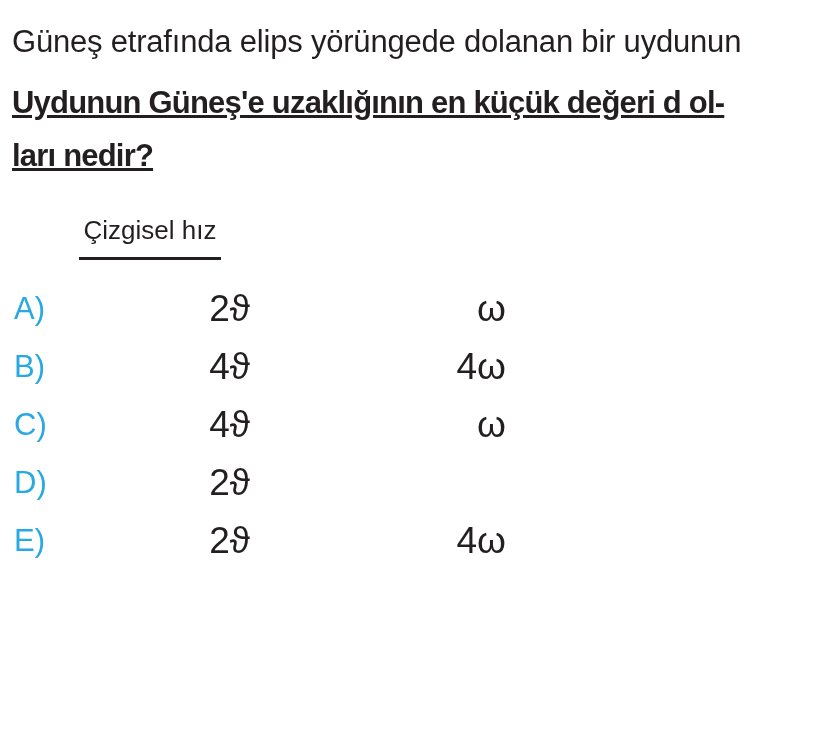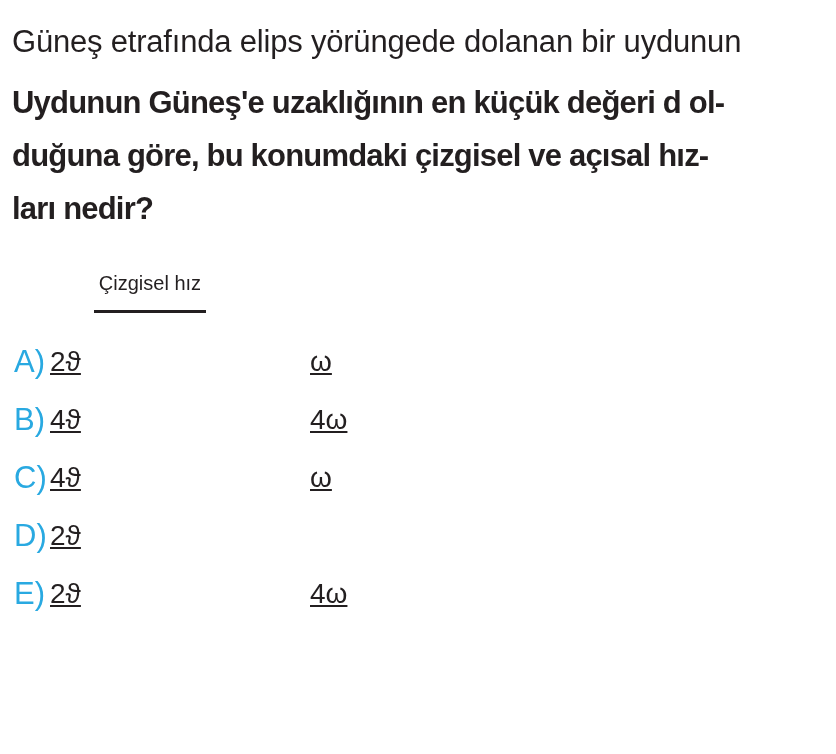--- a/index.html
+++ b/index.html
@@ -13,62 +13,60 @@
   .page { width: 836px; height: 730px; padding: 15px 24px 0 12px; background: #ffffff; }
 
   
   .qline {
     font-size: 31px;
     line-height: 53px;
     white-space: nowrap;
     letter-spacing: -0.2px;
   }
   .stem { margin-top: 8px; font-weight: bold; }
-  .stem .qline { letter-spacing: -0.8px; }
+  .stem .qline { letter-spacing: -0.8px; text-decoration: underline; }
 
   
   .answer-table { margin-top: 30px; }
   .grid-row {
     display: grid;
     grid-template-columns: 38px 200px 60px 196px;
     align-items: center;
   }
   .hdr-cell { text-align: center; }
   .hdr-cell .hdr {
     display: inline-block;
-    font-size: 20px;
+    font-size: 26px;
     line-height: 36px;
     border-bottom: 3px solid #231f20;
     padding: 0 5px 9px 5px;
   }
   .options { margin-top: 20px; }
   .opt-row { height: 58px; cursor: pointer; }
   .opt-letter {
     font-size: 31px;
     padding-left: 2px;
   }
   .opt-val {
-    text-align: left;
-    font-size: 28px;
+    text-align: right;
+    font-size: 37px;
     font-family: "Liberation Sans", "DejaVu Sans", sans-serif;
-    text-decoration: underline;
   }
 </style>
 </head>
 <body>
 
 <div class="page">
 
   <div class="intro">
     <div class="qline">Güneş etrafında elips yörüngede dolanan bir uydunun</div>
   </div>
 
   <div class="stem">
     <div class="qline">Uydunun Güneş'e uzaklığının en küçük değeri d ol-</div>
-    <div class="qline">duğuna göre, bu konumdaki çizgisel ve açısal hız-</div>
     <div class="qline">ları nedir?</div>
   </div>
 
   <div class="answer-table">
 
     <div class="grid-row header-row">
       <div></div>
       <div class="hdr-cell">
         <span class="hdr">Çizgisel hız</span>
       </div>

